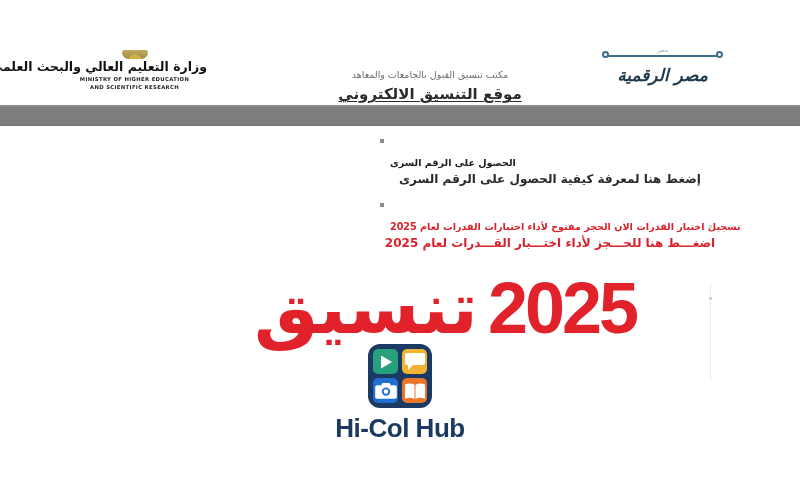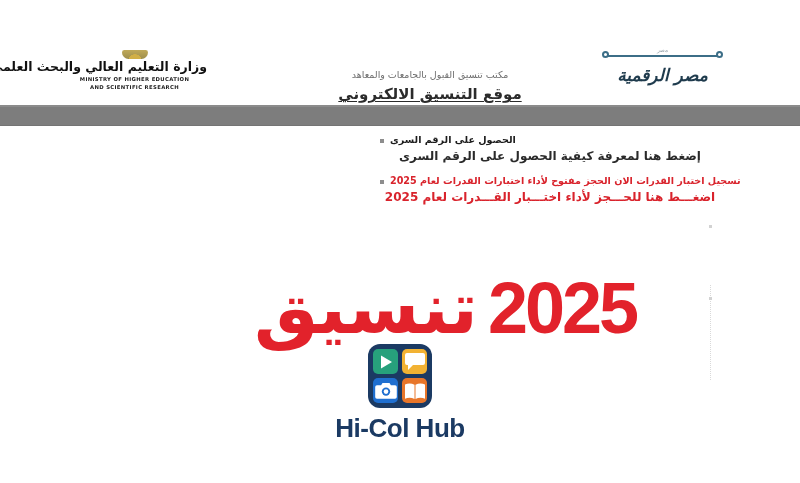--- a/index.html
+++ b/index.html
@@ -192,20 +192,21 @@
     width: 4px; height: 4px;
     margin-top: 5px;
     background: #8d8d8d;
   }
   .ann-title {
     font-size: 9.6px;
     font-weight: 700;
     color: #1b1b1b;
     line-height: 1.35;
     white-space: nowrap;
+    margin-top: 23px;
   }
   .ann-sub {
     margin-top: 1px;
     font-size: 12px;
     font-weight: 700;
     color: #2a2a2a;
     line-height: 1.4;
     white-space: nowrap;
     text-align: center;
   }

